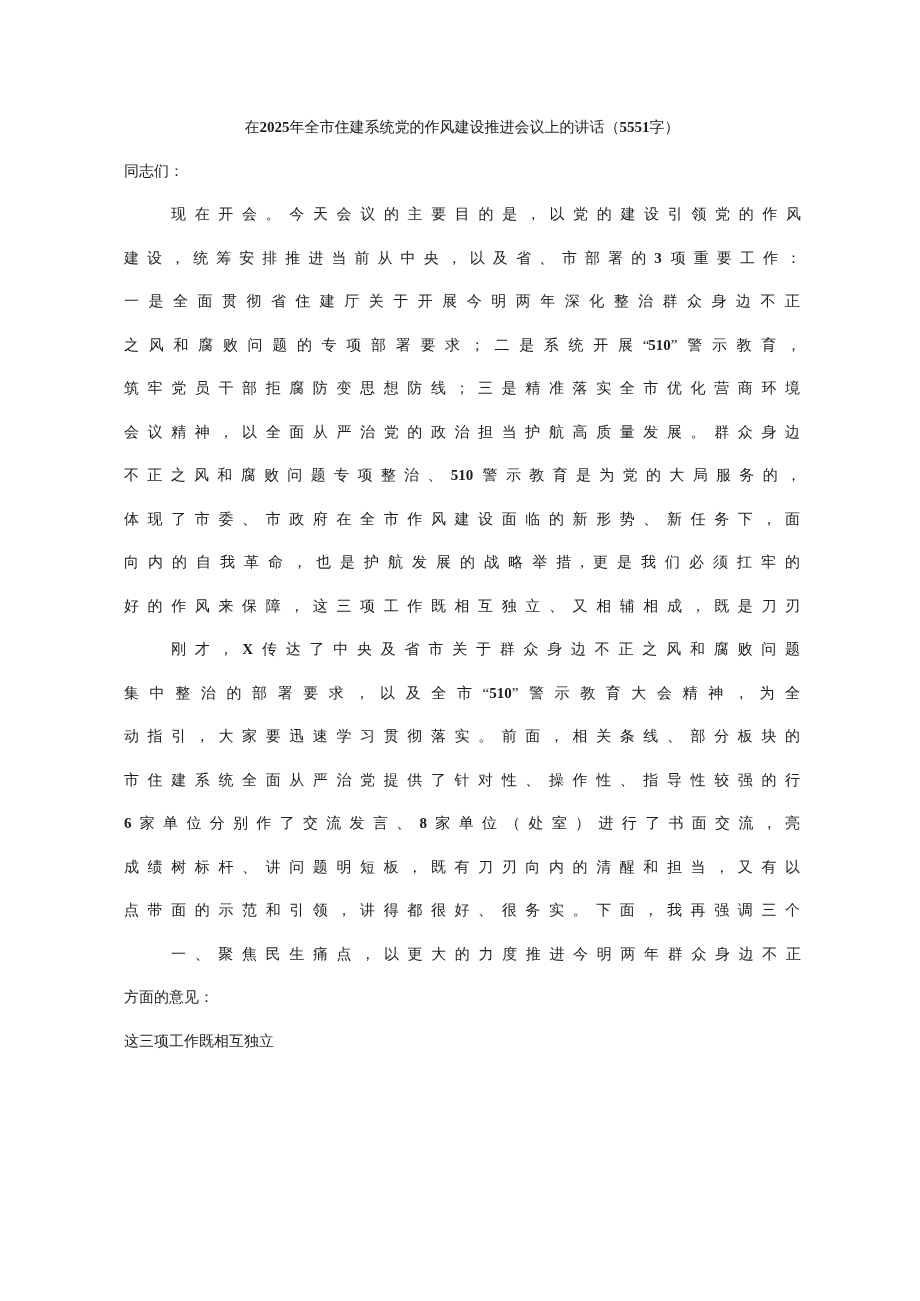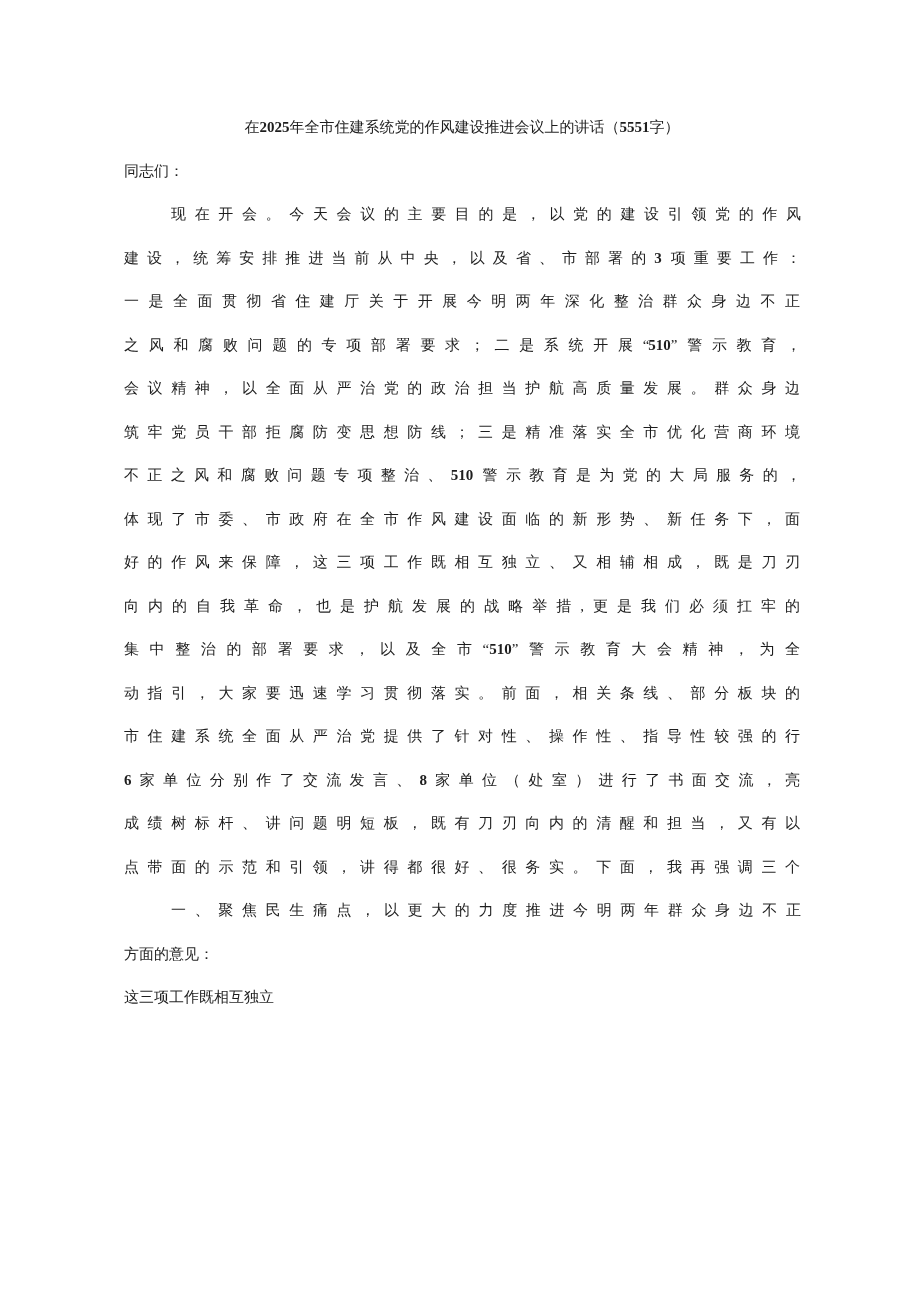--- a/index.html
+++ b/index.html
@@ -55,26 +55,27 @@
 <body>
 
 <div class="page">
   <div class="doc" id="doc-body">
       <div class="line align-center">在<span class="num">2025</span>年全市住建系统党的作风建设推进会议上的讲话（<span class="num">5551</span>字）</div>
       <div class="line align-left">同志们：</div>
       <div class="line indent tight">现在开会。今天会议的主要目的是，以党的建设引领党的作风</div>
       <div class="line tight">建设，统筹安排推进当前从中央，以及省、市部署的<span class="num">3</span>项重要工作：</div>
       <div class="line">一是全面贯彻省住建厅关于开展今明两年深化整治群众身边不正</div>
       <div class="line tight">之风和腐败问题的专项部署要求；二是系统开展“<span class="num">510</span>”警示教育，</div>
+      <div class="line">筑牢党员干部拒腐防变思想防线；三是精准落实全市优化营商环境</div>
       <div class="line">会议精神，以全面从严治党的政治担当护航高质量发展。群众身边</div>
-      <div class="line">筑牢党员干部拒腐防变思想防线；三是精准落实全市优化营商环境</div>
       <div class="line tight">不正之风和腐败问题专项整治、<span class="num">510</span>警示教育是为党的大局服务的，</div>
       <div class="line">体现了市委、市政府在全市作风建设面临的新形势、新任务下，面</div>
+      <div class="line">向内的自我革命，也是护航发展的战略举措,更是我们必须扛牢的</div>
       <div class="line">好的作风来保障，这三项工作既相互独立、又相辅相成，既是刀刃</div>
-      <div class="line">向内的自我革命，也是护航发展的战略举措,更是我们必须扛牢的</div>
+      <div class="line indent">刚才，<span class="num">X</span>传达了中央及省市关于群众身边不正之风和腐败问题</div>
       <div class="line">集中整治的部署要求，以及全市“<span class="num">510</span>”警示教育大会精神，为全</div>
       <div class="line">动指引，大家要迅速学习贯彻落实。前面，相关条线、部分板块的</div>
       <div class="line">市住建系统全面从严治党提供了针对性、操作性、指导性较强的行</div>
       <div class="line"><span class="num">6</span>家单位分别作了交流发言、<span class="num">8</span>家单位（处室）进行了书面交流，亮</div>
       <div class="line">成绩树标杆、讲问题明短板，既有刀刃向内的清醒和担当，又有以</div>
       <div class="line">点带面的示范和引领，讲得都很好、很务实。下面，我再强调三个</div>
       <div class="line indent tight">一、聚焦民生痛点，以更大的力度推进今明两年群众身边不正</div>
       <div class="line align-left">方面的意见：</div>
       <div class="line align-left">这三项工作既相互独立</div>
     </div>

